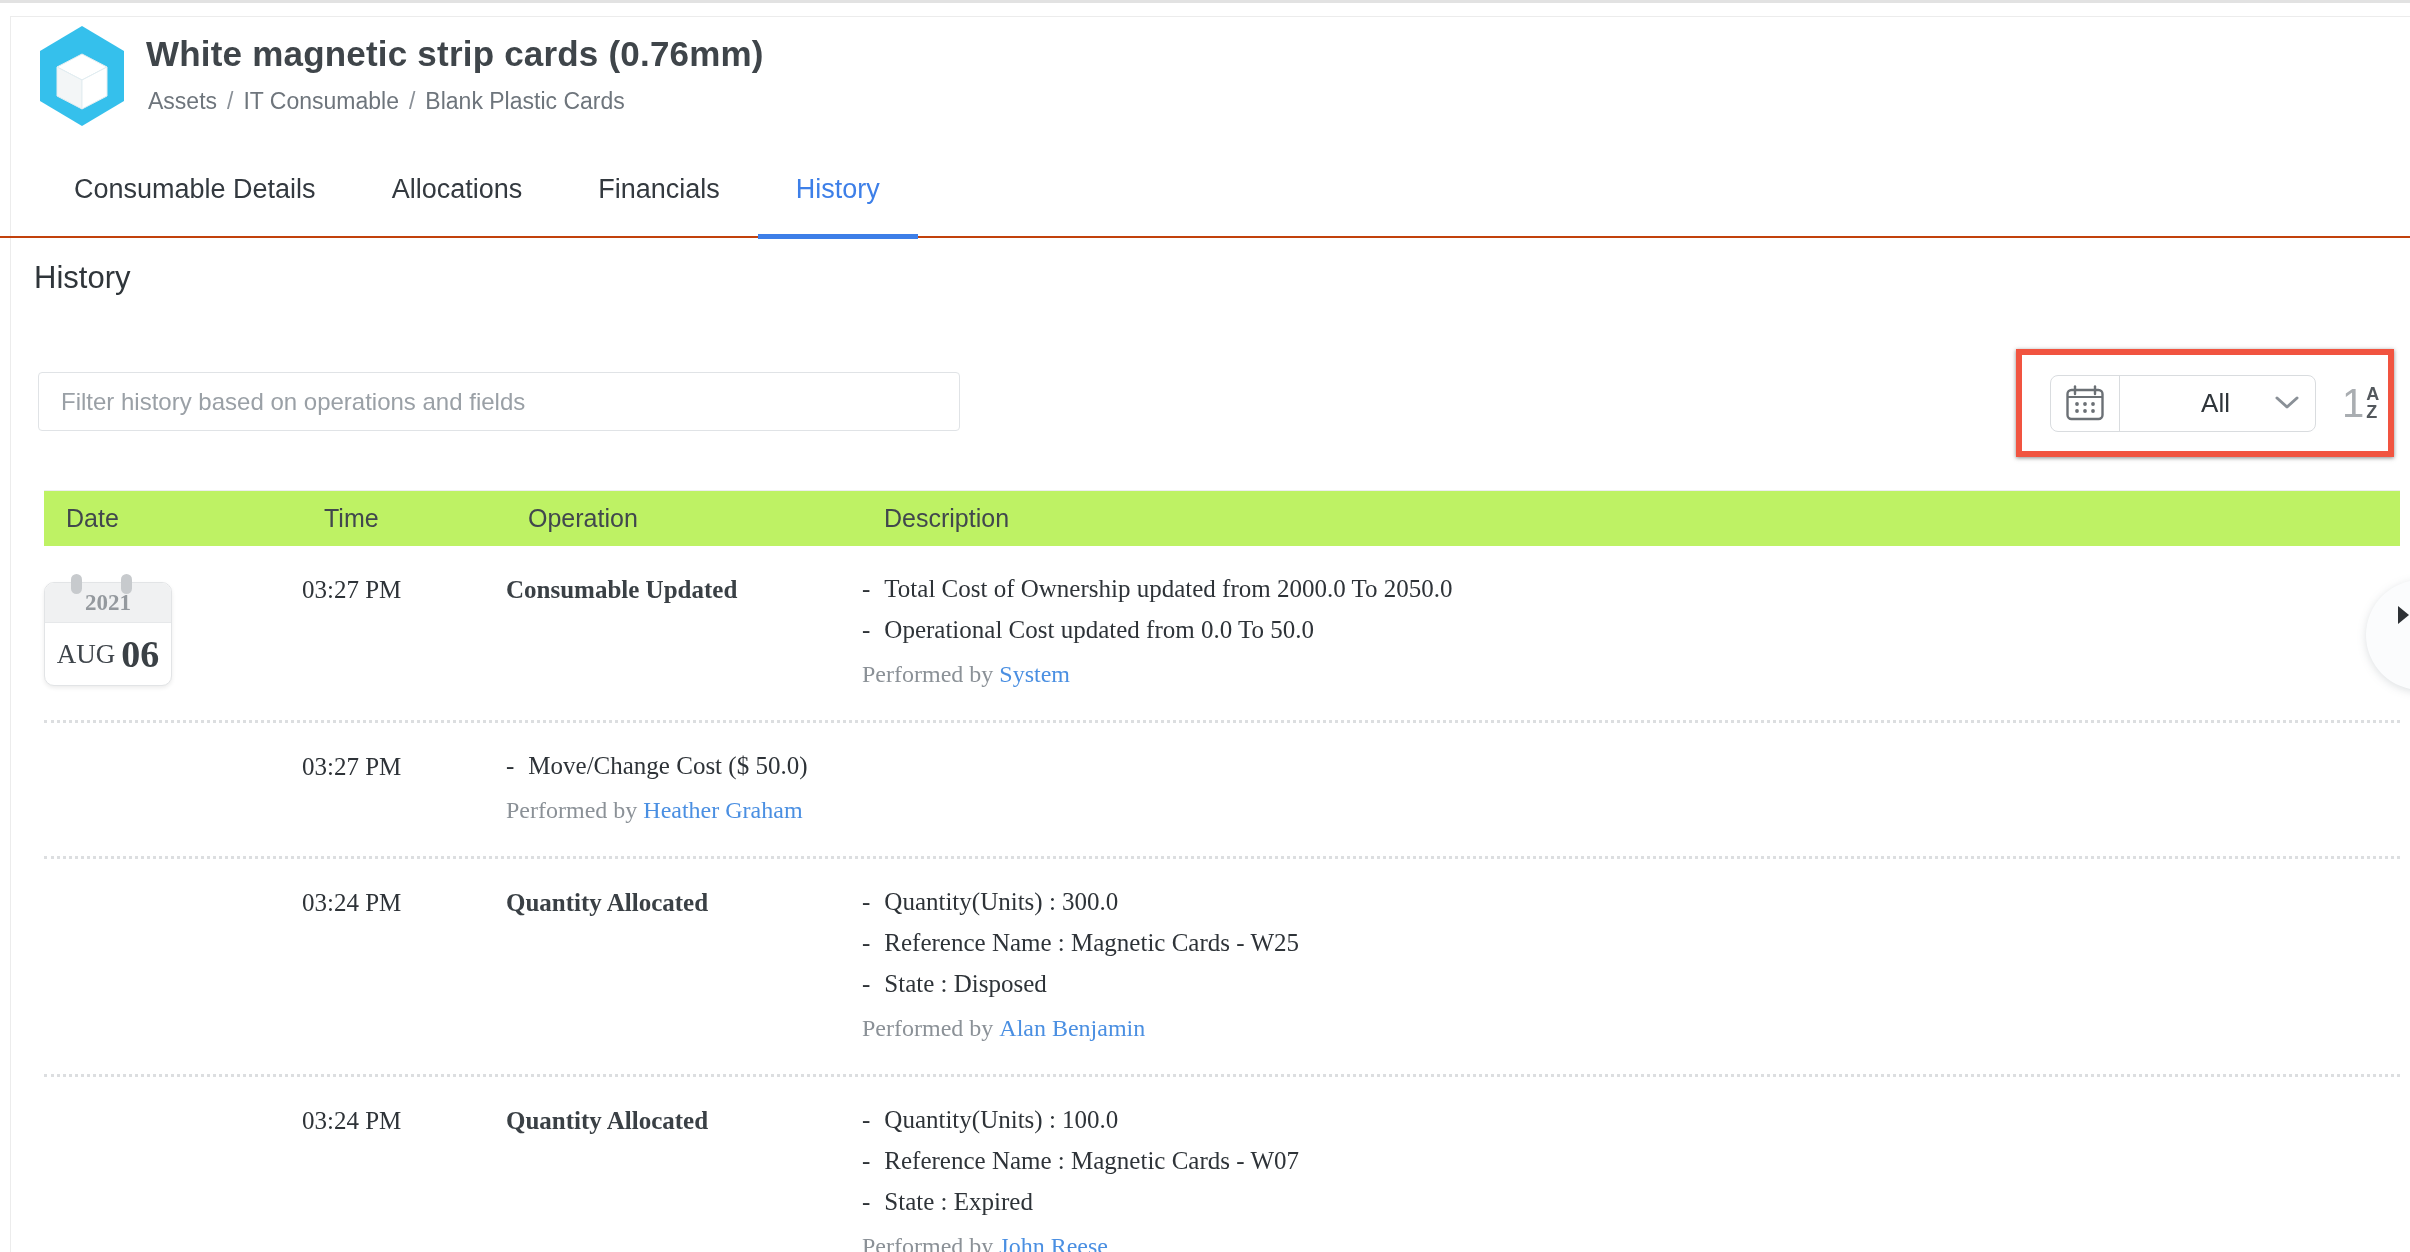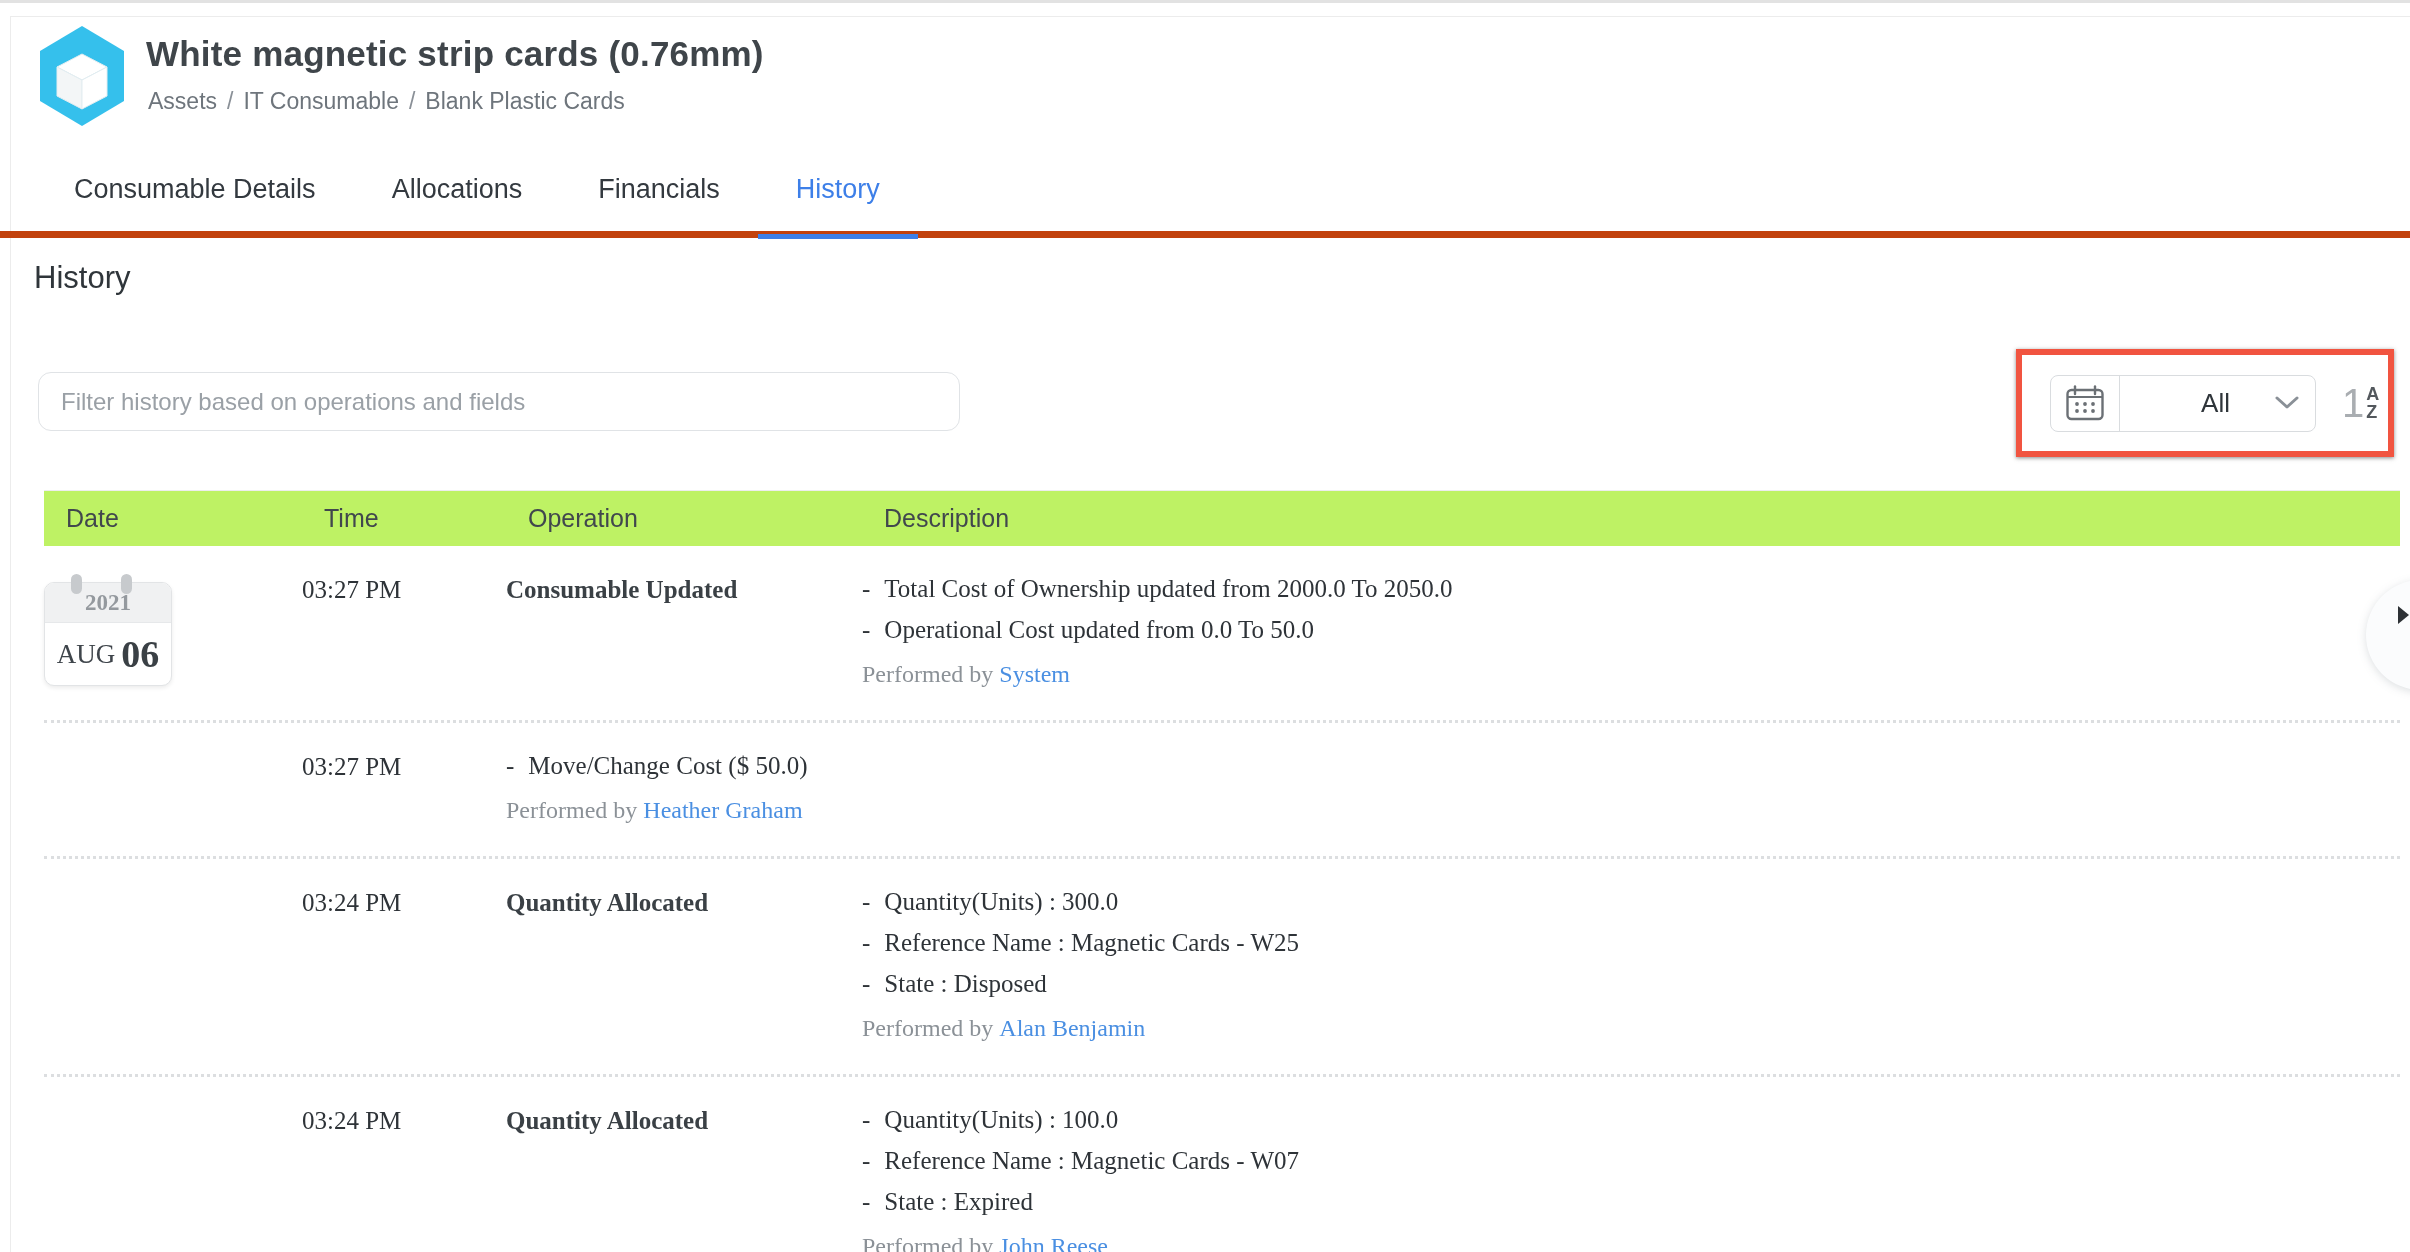--- a/index.html
+++ b/index.html
@@ -12,30 +12,30 @@
   .card-edge-left { position: absolute; left: 10px; top: 16px; width: 1px; height: 1236px; background: #ececec; }
   .card-edge-top { position: absolute; left: 10px; top: 16px; width: 2400px; height: 1px; background: #ececec; }
 
   
   .logo { position: absolute; left: 40px; top: 26px; width: 84px; height: 100px; }
   .page-title { position: absolute; left: 146px; top: 34px; font-size: 35px; font-weight: 700; color: #3f454a; letter-spacing: 0.2px; }
   .breadcrumb { position: absolute; left: 148px; top: 88px; font-size: 23px; color: #6e757c; }
   .breadcrumb .sep { margin: 0 10px; color: #8a9097; }
 
   
-  .tabs { position: absolute; left: 0; top: 168px; width: 2410px; height: 70px; border-bottom: 7px solid #c2410c; padding-left: 36px; display: flex; align-items: flex-start; }
+  .tabs { position: absolute; left: 0; top: 168px; width: 2410px; height: 70px; border-bottom: 2px solid #c2410c; padding-left: 36px; display: flex; align-items: flex-start; }
   .tab { position: relative; height: 70px; padding: 6px 38px 0 38px; font-size: 27px; color: #33393f; cursor: pointer; }
   .tab.active { color: #3d7fe8; }
   .tab.active::after { content: ""; position: absolute; left: 0; bottom: -1px; width: 100%; height: 5px; background: #3d7fe8; }
 
   
   .section-title { position: absolute; left: 34px; top: 260px; font-size: 31px; font-weight: 500; color: #2f353a; }
 
   
-  .filter-input { position: absolute; left: 38px; top: 372px; width: 922px; height: 59px; border: 1px solid #e0e3e6; border-radius: 13px; padding: 0 22px; font-size: 24px; color: #3c4247; background: #fff; outline: none; font-family: inherit; }
+  .filter-input { position: absolute; left: 38px; top: 372px; width: 922px; height: 59px; border: 1px solid #e0e3e6; border-radius: 4px; padding: 0 22px; font-size: 24px; color: #3c4247; background: #fff; outline: none; font-family: inherit; }
   .filter-input::placeholder { color: #9aa0a6; }
 
   
   .toolbar-highlight { position: absolute; left: 2016px; top: 349px; width: 378px; height: 108px; border: 6px solid #f15440; background: #fff; box-shadow: 0 1px 4px rgba(40,40,40,0.55); display: flex; align-items: center; }
   .segmented { display: flex; align-items: stretch; height: 57px; margin-left: 28px; width: 266px; border: 1px solid #d9dcdf; border-radius: 8px; background: #fff; overflow: hidden; }
   .seg-cal { width: 69px; display: flex; align-items: center; justify-content: center; border-right: 1px solid #d9dcdf; cursor: pointer; }
   .seg-dd { flex: 1; display: flex; align-items: center; justify-content: center; position: relative; cursor: pointer; }
   .seg-dd .dd-value { font-size: 26px; color: #2f353a; margin-right: 4px; }
   .seg-dd .chev { position: absolute; right: 16px; top: 50%; transform: translateY(-50%); }
   .sort-btn { margin-left: 26px; display: flex; align-items: center; cursor: pointer; }

